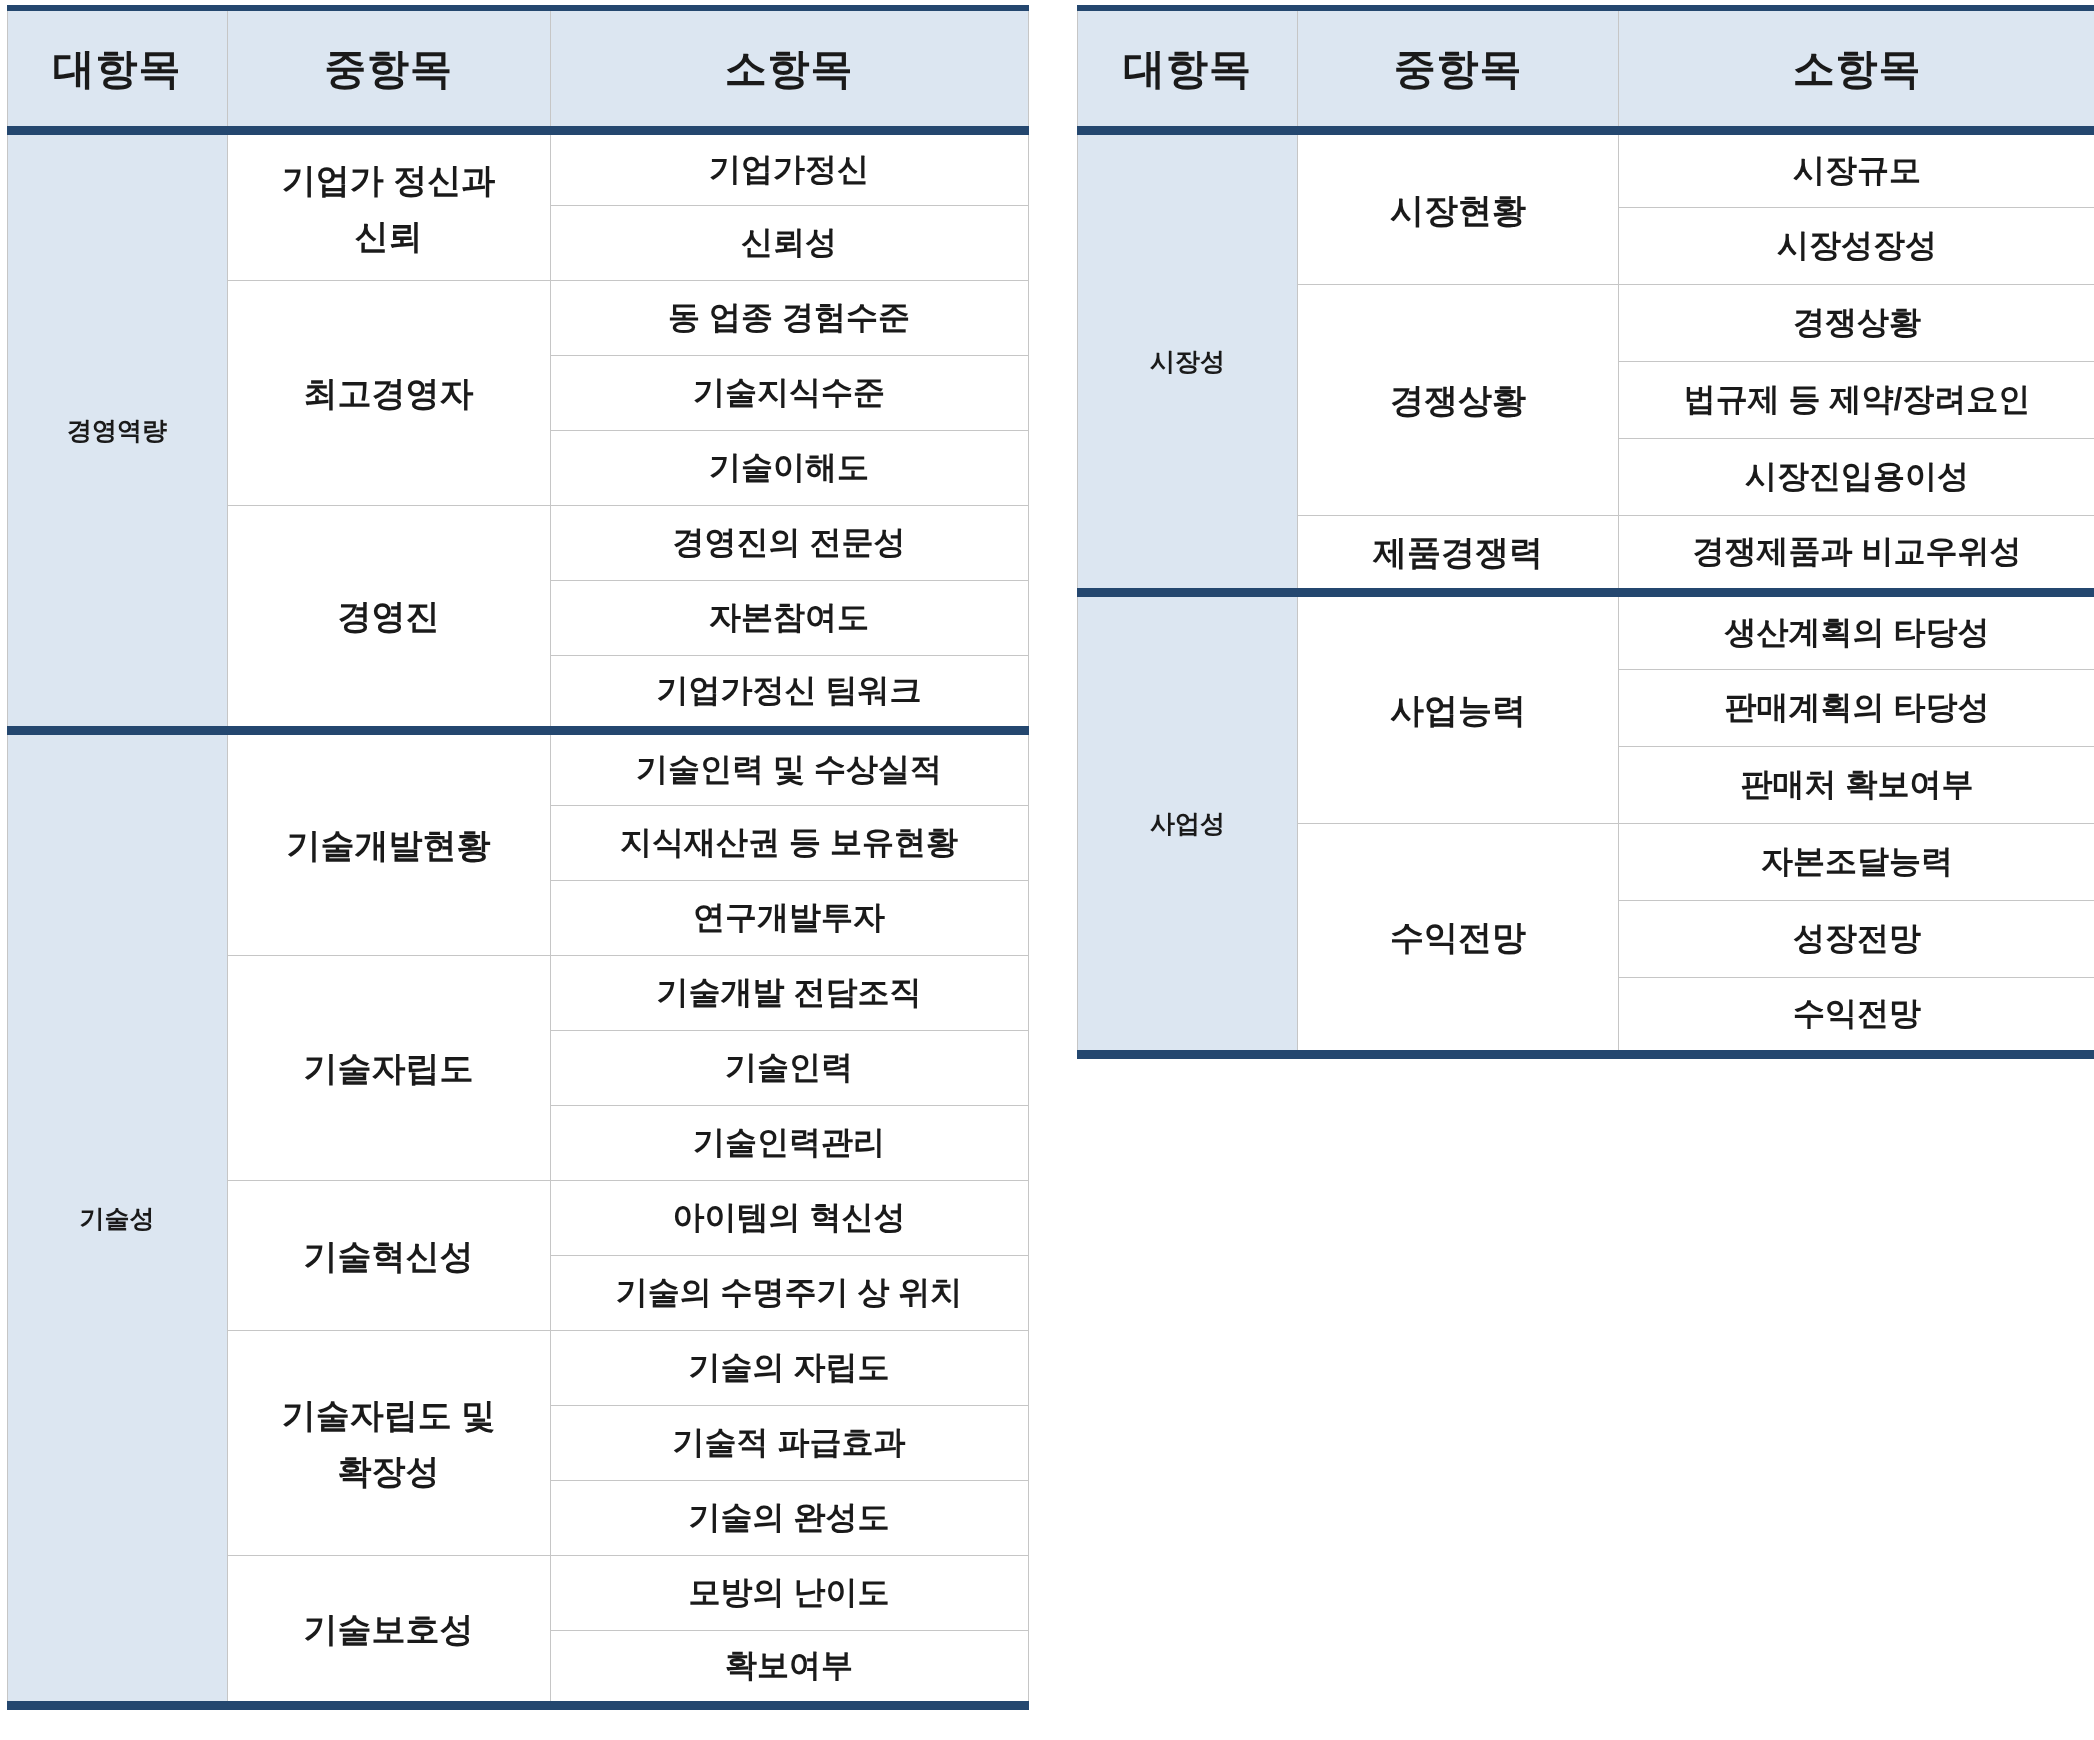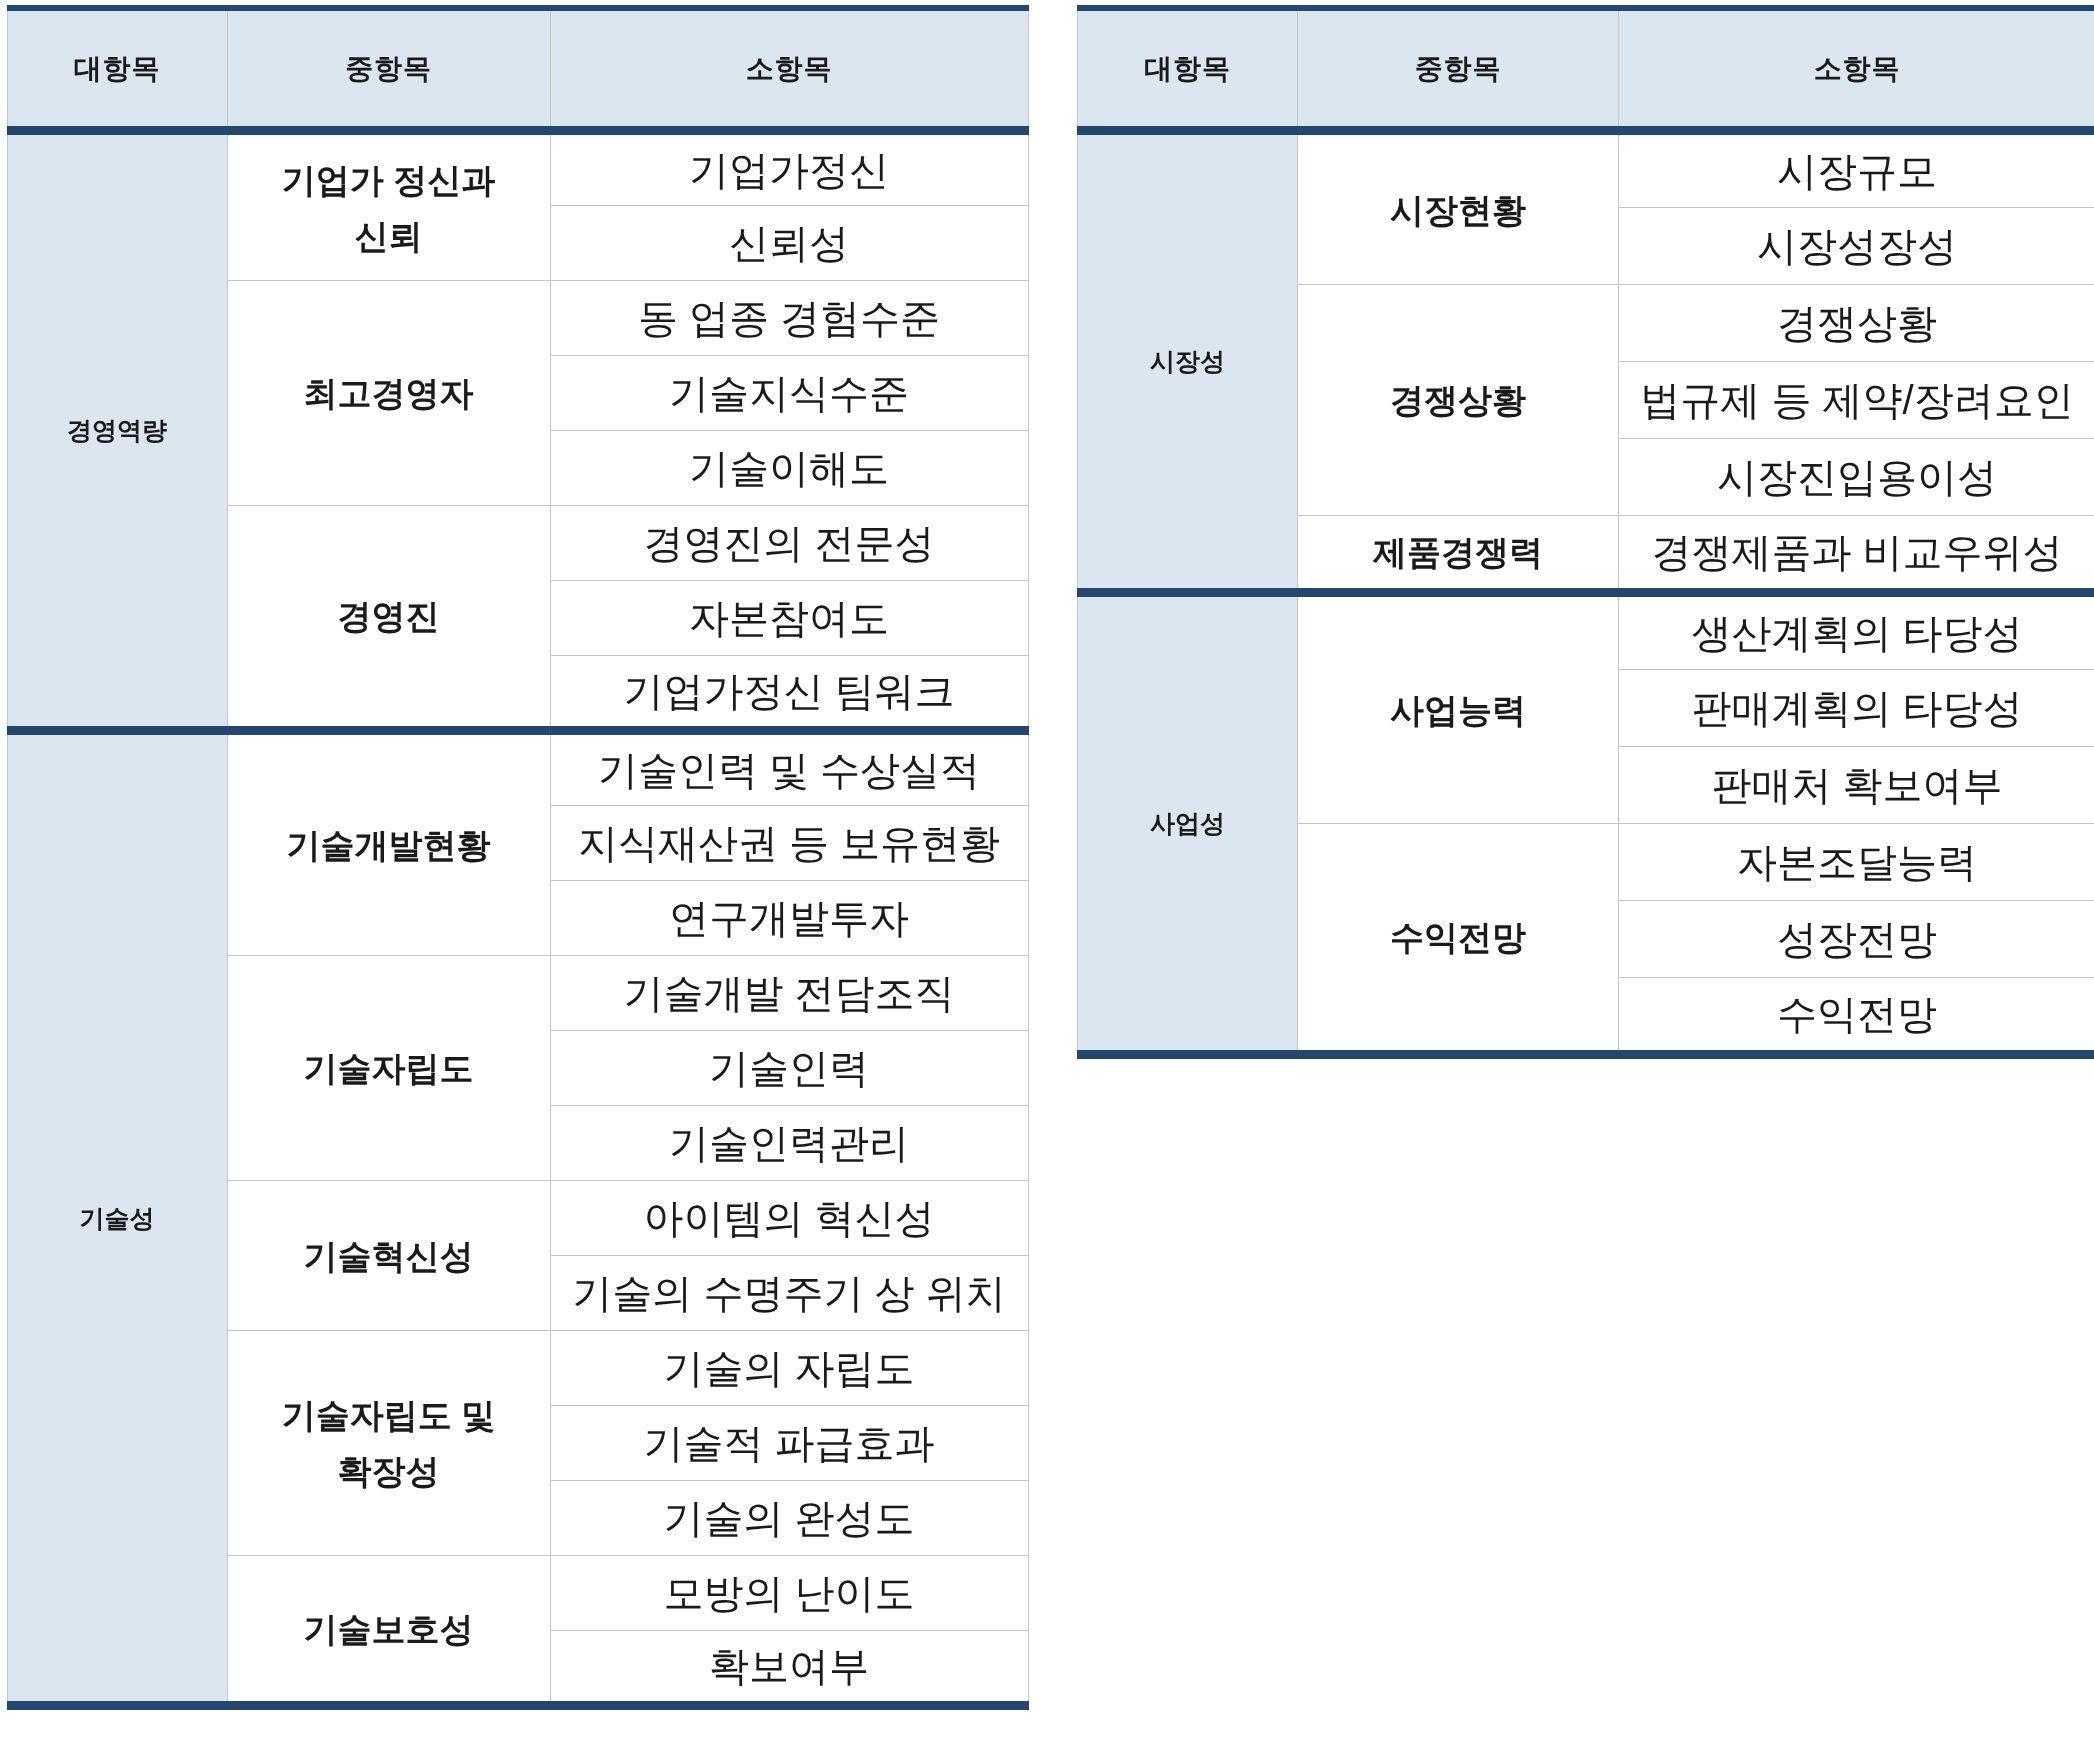--- a/index.html
+++ b/index.html
@@ -37,40 +37,40 @@
     border:1.6px solid var(--gray);
     text-align:center;
     vertical-align:middle;
     padding:0 18px;
     word-break:keep-all;
     box-sizing:border-box;
   }
   thead th.hdr{
     background:var(--lightblue);
     height:123px;
-    font-size:28px;
+    font-size:42px;
     font-weight:bold;
     letter-spacing:0.8px;
   }
   .t-left tbody tr{height:75px;}
   .t-right tbody tr{height:77px;}
 
   tbody th.major{
     background:var(--lightblue);
     font-weight:bold;
     font-size:25px;
   }
   tbody td.middle{
     font-weight:bold;
     font-size:34px;
     line-height:1.65;
   }
   tbody td.item{
-    font-weight:normal;
-    font-size:40px;
+    font-weight:bold;
+    font-size:32px;
   }
   
   tbody tr.sec-start > th,
   tbody tr.sec-start > td{
     border-top:9.8px solid var(--navy);
   }
 </style>
 </head>
 <body>
 

